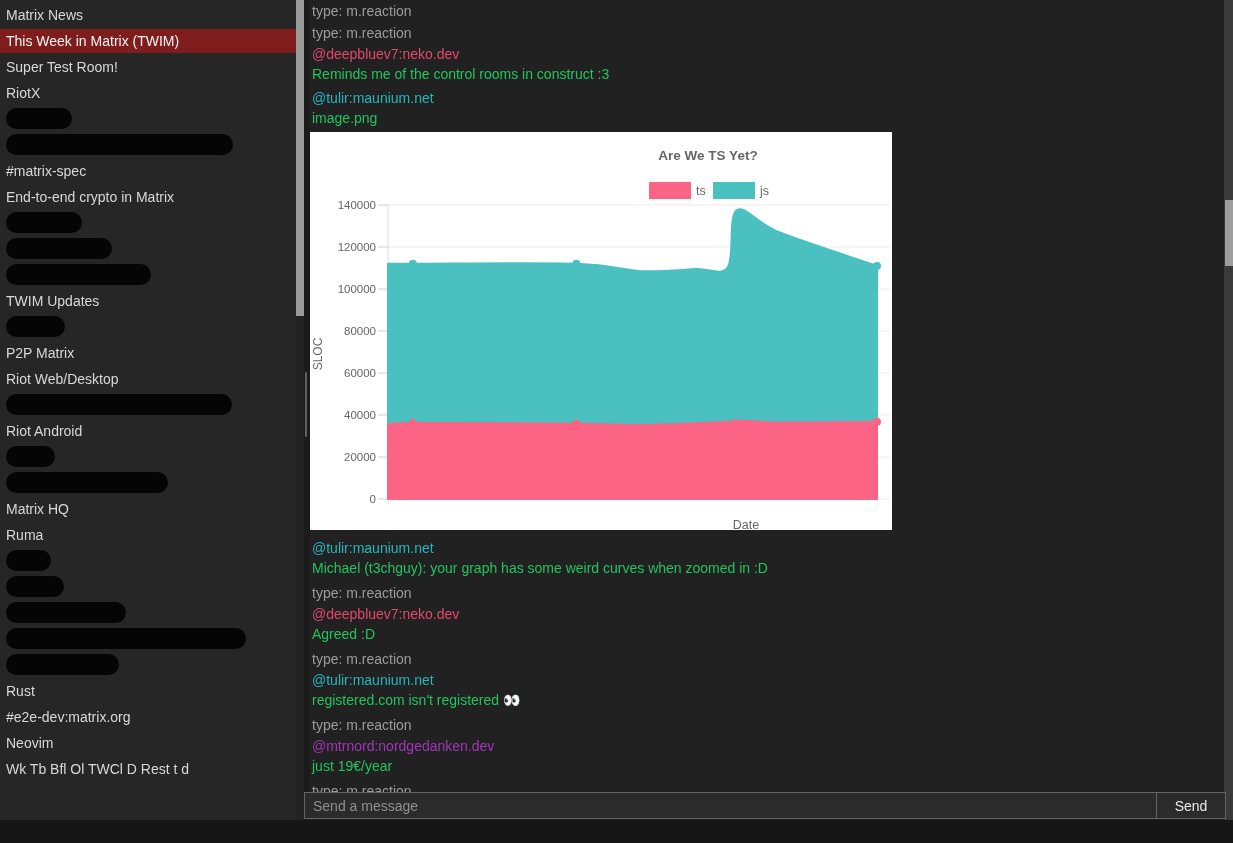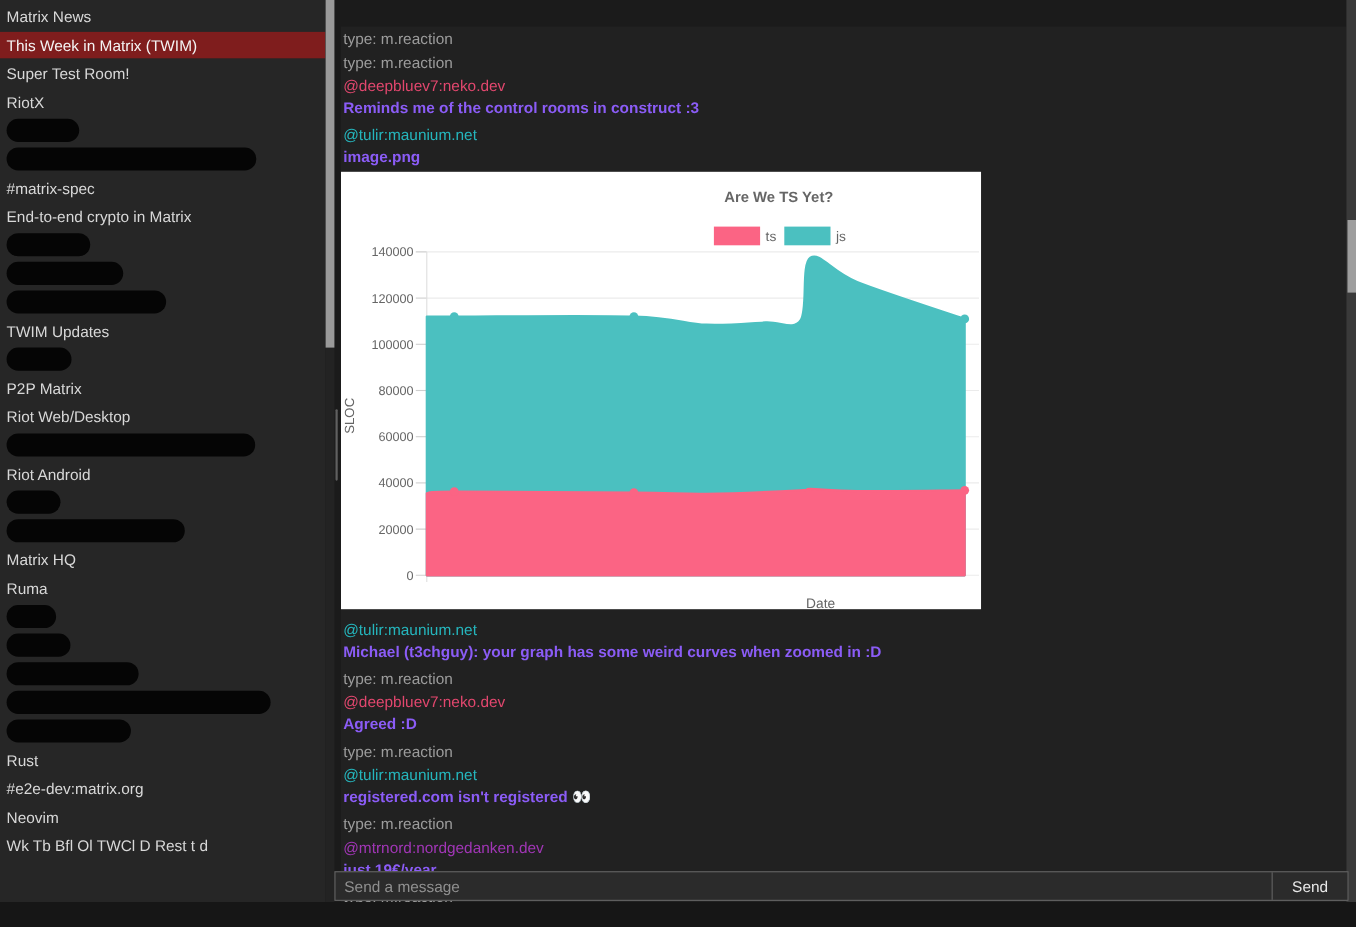--- a/index.html
+++ b/index.html
@@ -11,25 +11,25 @@
            overflow:hidden;padding-top:2px;box-sizing:border-box;}
   .room{height:26px;line-height:26px;font-size:14px;color:#d8d8d8;padding-left:6px;
         white-space:nowrap;overflow:hidden;}
   .room.selected{background:#7f1d1d;color:#f4f4f4;height:24px;line-height:24px;margin:1px 0;}
   .blob{display:inline-block;height:21px;margin-top:2px;background:#050505;border-radius:11px;vertical-align:top;}
   #sidebar-sb-track{position:absolute;left:296px;top:0;width:8px;height:820px;background:#232323;}
   #sidebar-sb-thumb{position:absolute;left:0;top:0;width:8px;height:316px;background:#9a9a9a;}
   #splitter{position:absolute;left:305px;top:372px;width:2px;height:65px;background:#606060;border-radius:1px;}
 
   
-  #chat{position:absolute;left:310px;top:0;width:914px;height:820px;background:#212121;overflow:hidden;margin-top:24px;}
+  #chat{position:absolute;left:310px;top:0;width:914px;height:820px;background:#212121;overflow:hidden;}
   .meta{height:22px;line-height:22px;font-size:14px;color:#9c9c9c;padding-left:2px;}
   .msg{margin-bottom:4px;}
   .sender{height:20px;line-height:20px;font-size:14px;font-weight:normal;padding-left:2px;}
-  .body{height:20px;line-height:20px;font-size:14px;color:#8b5cf6;padding-left:2px;font-weight:bold;}
+  .body{height:20px;line-height:20px;font-size:14px;color:#22c55e;padding-left:2px;}
   #chart-holder{display:none;width:582px;height:398px;margin:4px 0 8px 0;}
   #chart-holder svg{display:block;}
 
   
   #right-sb-track{position:absolute;left:1224px;top:0;width:9px;height:843px;background:#3a3a3a;}
   #right-sb-thumb{position:absolute;left:1px;top:200px;width:8px;height:66px;background:#9e9e9e;}
 
   
   #composer{position:absolute;left:304px;top:792px;width:922px;height:27px;box-sizing:border-box;
             background:#2b2b2b;border:1px solid #646464;display:flex;}

